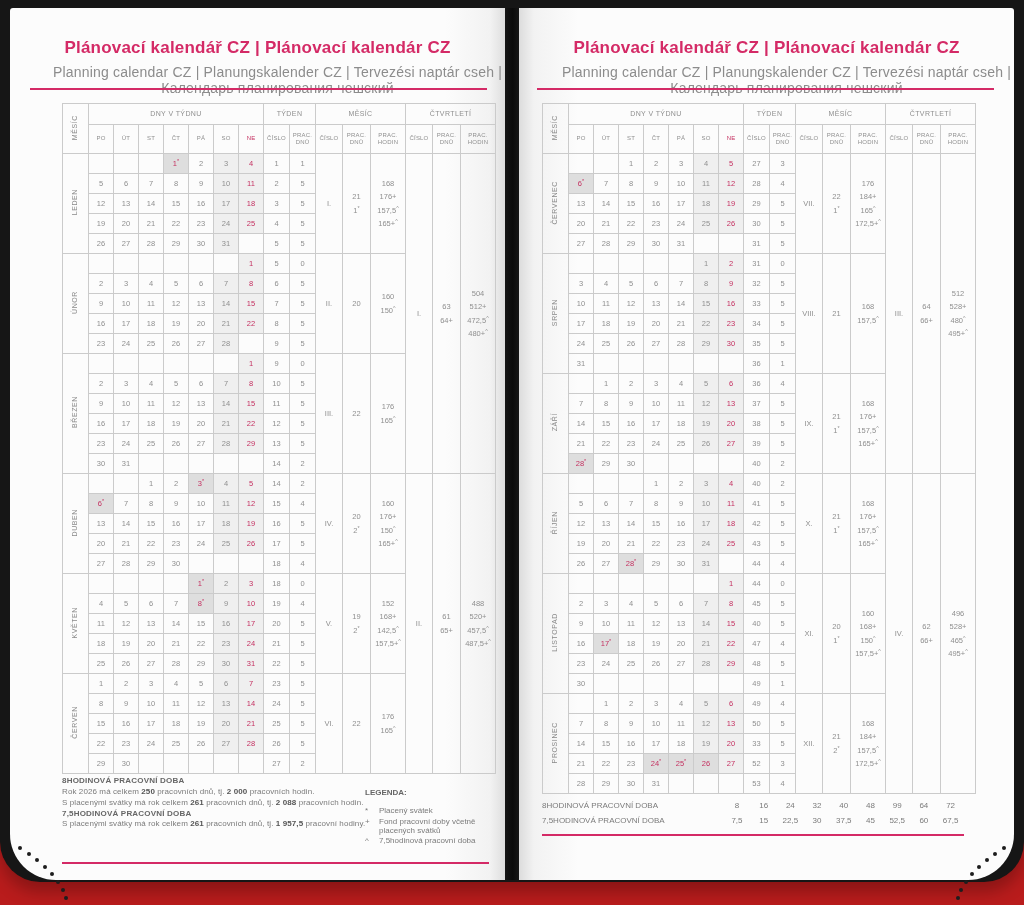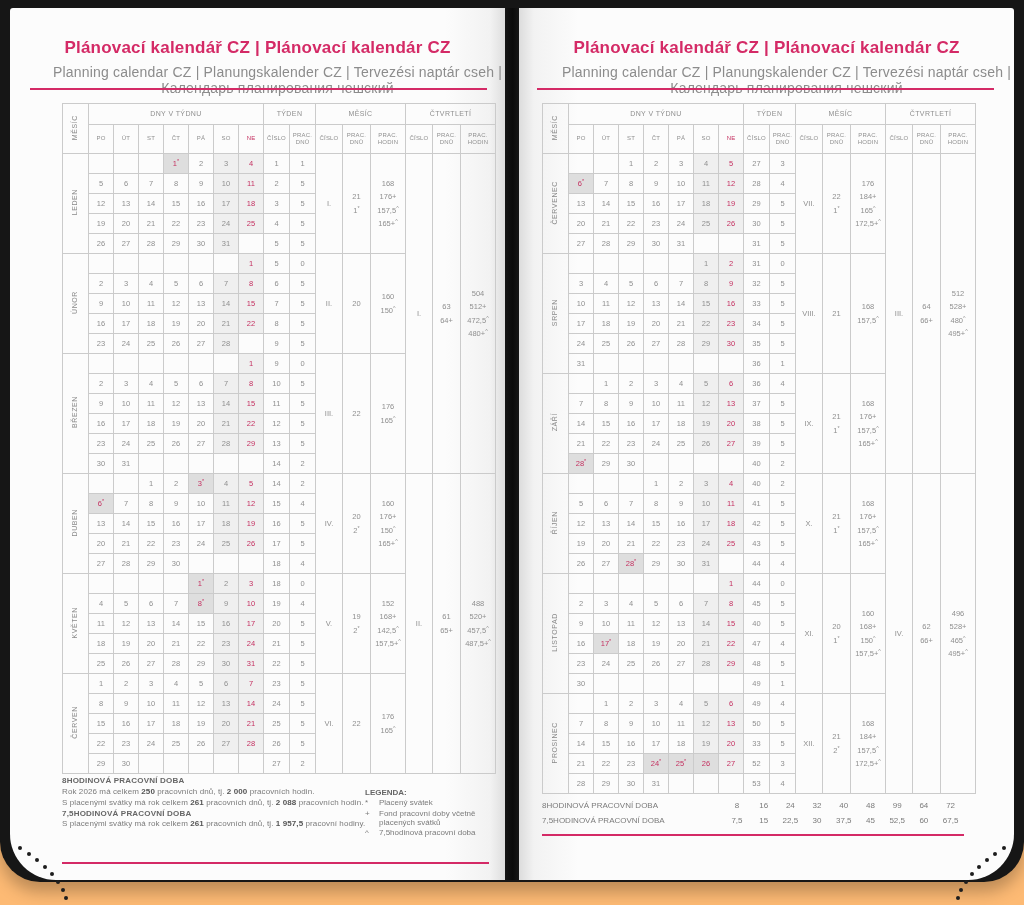--- a/index.html
+++ b/index.html
@@ -1,17 +1,17 @@
 <!DOCTYPE html>
 <html><head>
 <meta charset="utf-8">
 <style>
   html,body{margin:0;padding:0;}
   body{width:1024px;height:905px;background:#ffffff;font-family:"Liberation Sans",sans-serif;}
-  .scene{position:relative;width:1024px;height:905px;overflow:hidden;background:#fdba74;}
+  .scene{position:relative;width:1024px;height:905px;overflow:hidden;background:#b91c1c;}
   .cover{position:absolute;left:0;top:0;width:1024px;height:882px;background:#161616;
          border-radius:0 0 40px 40px;box-shadow:0 10px 16px rgba(0,0,0,0.25);}
   .page{position:absolute;top:8px;height:872px;background:#fcfcfc;}
   .page-left{left:10px;width:495px;border-radius:3px 0 0 46px;
      background:linear-gradient(to right,#fcfcfc 88%,#f2f2f2 97%,#dedede 100%);}
   .page-right{left:519px;width:495px;border-radius:0 3px 46px 0;
      background:linear-gradient(to left,#fcfcfc 88%,#f2f2f2 97%,#dcdcdc 100%);}
   .spine{position:absolute;left:505px;top:8px;width:14px;height:872px;
      background:linear-gradient(to right,rgba(10,10,10,0) 0%,rgba(10,10,10,0.8) 45%,rgba(10,10,10,0.9) 55%,rgba(10,10,10,0) 100%);}
   .page-head{position:absolute;left:0;right:0;top:30px;text-align:center;}
@@ -38,21 +38,21 @@
   .cal sup{font-size:0.72em;line-height:0;vertical-align:super;}
   td.sum{font-size:7.5px;line-height:1.75;}
   td.wk{color:#8f8f8f;}
 
   
   .foot-left{position:absolute;left:52px;right:16px;top:768px;height:90px;color:#7b7b7b;}
   .foot-h{font-weight:bold;font-size:8px;color:#666;margin:0 0 1.5px;letter-spacing:0.2px;}
   .foot-line{font-size:8px;margin:0 0 2px;letter-spacing:0.1px;}
   .foot-line b{color:#555;}
   .legend{position:absolute;left:303px;top:12px;width:135px;font-size:8px;}
-  .legend-title{font-weight:bold;color:#666;margin-bottom:1px;}
+  .legend-title{font-weight:bold;color:#666;margin-bottom:9px;}
   .legend-row{display:flex;margin-bottom:1.5px;}
   .legend-sym{width:14px;flex:0 0 14px;}
   .pinkline{position:absolute;left:0;right:0;top:86px;height:2px;}
 
   
   .foot-right{position:absolute;left:23px;right:50px;top:790px;color:#7b7b7b;}
   .ft{border-collapse:collapse;width:100%;font-size:8px;}
   .ft th,.ft td{padding:3px 0;}
   .ft th{font-weight:bold;color:#5f5f5f;border-bottom:1.5px solid #9a9a9a;}
   .ft .lab{text-align:left;width:170px;}

